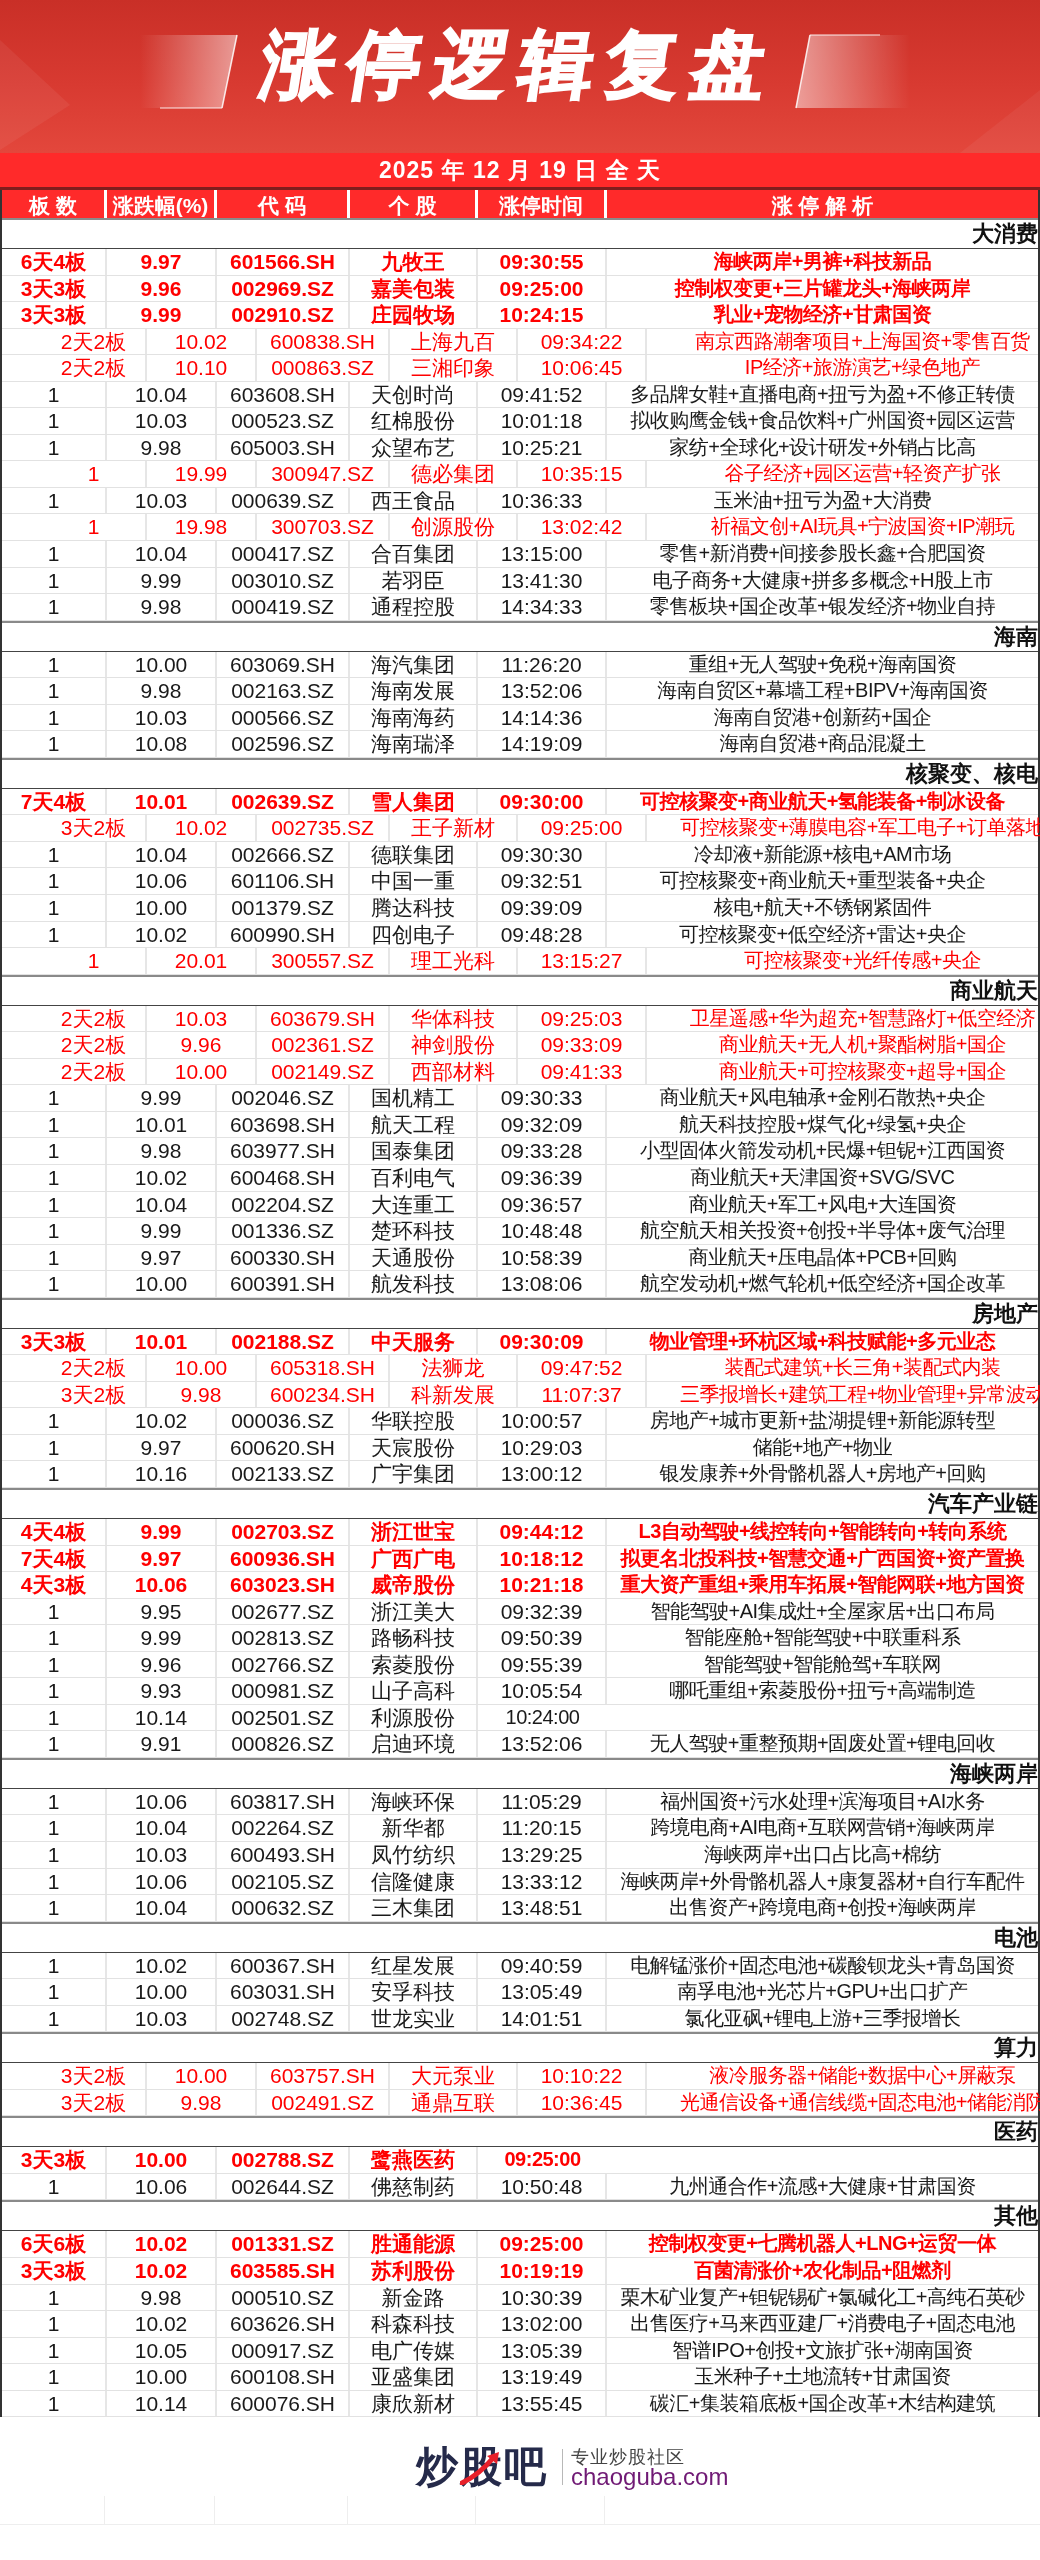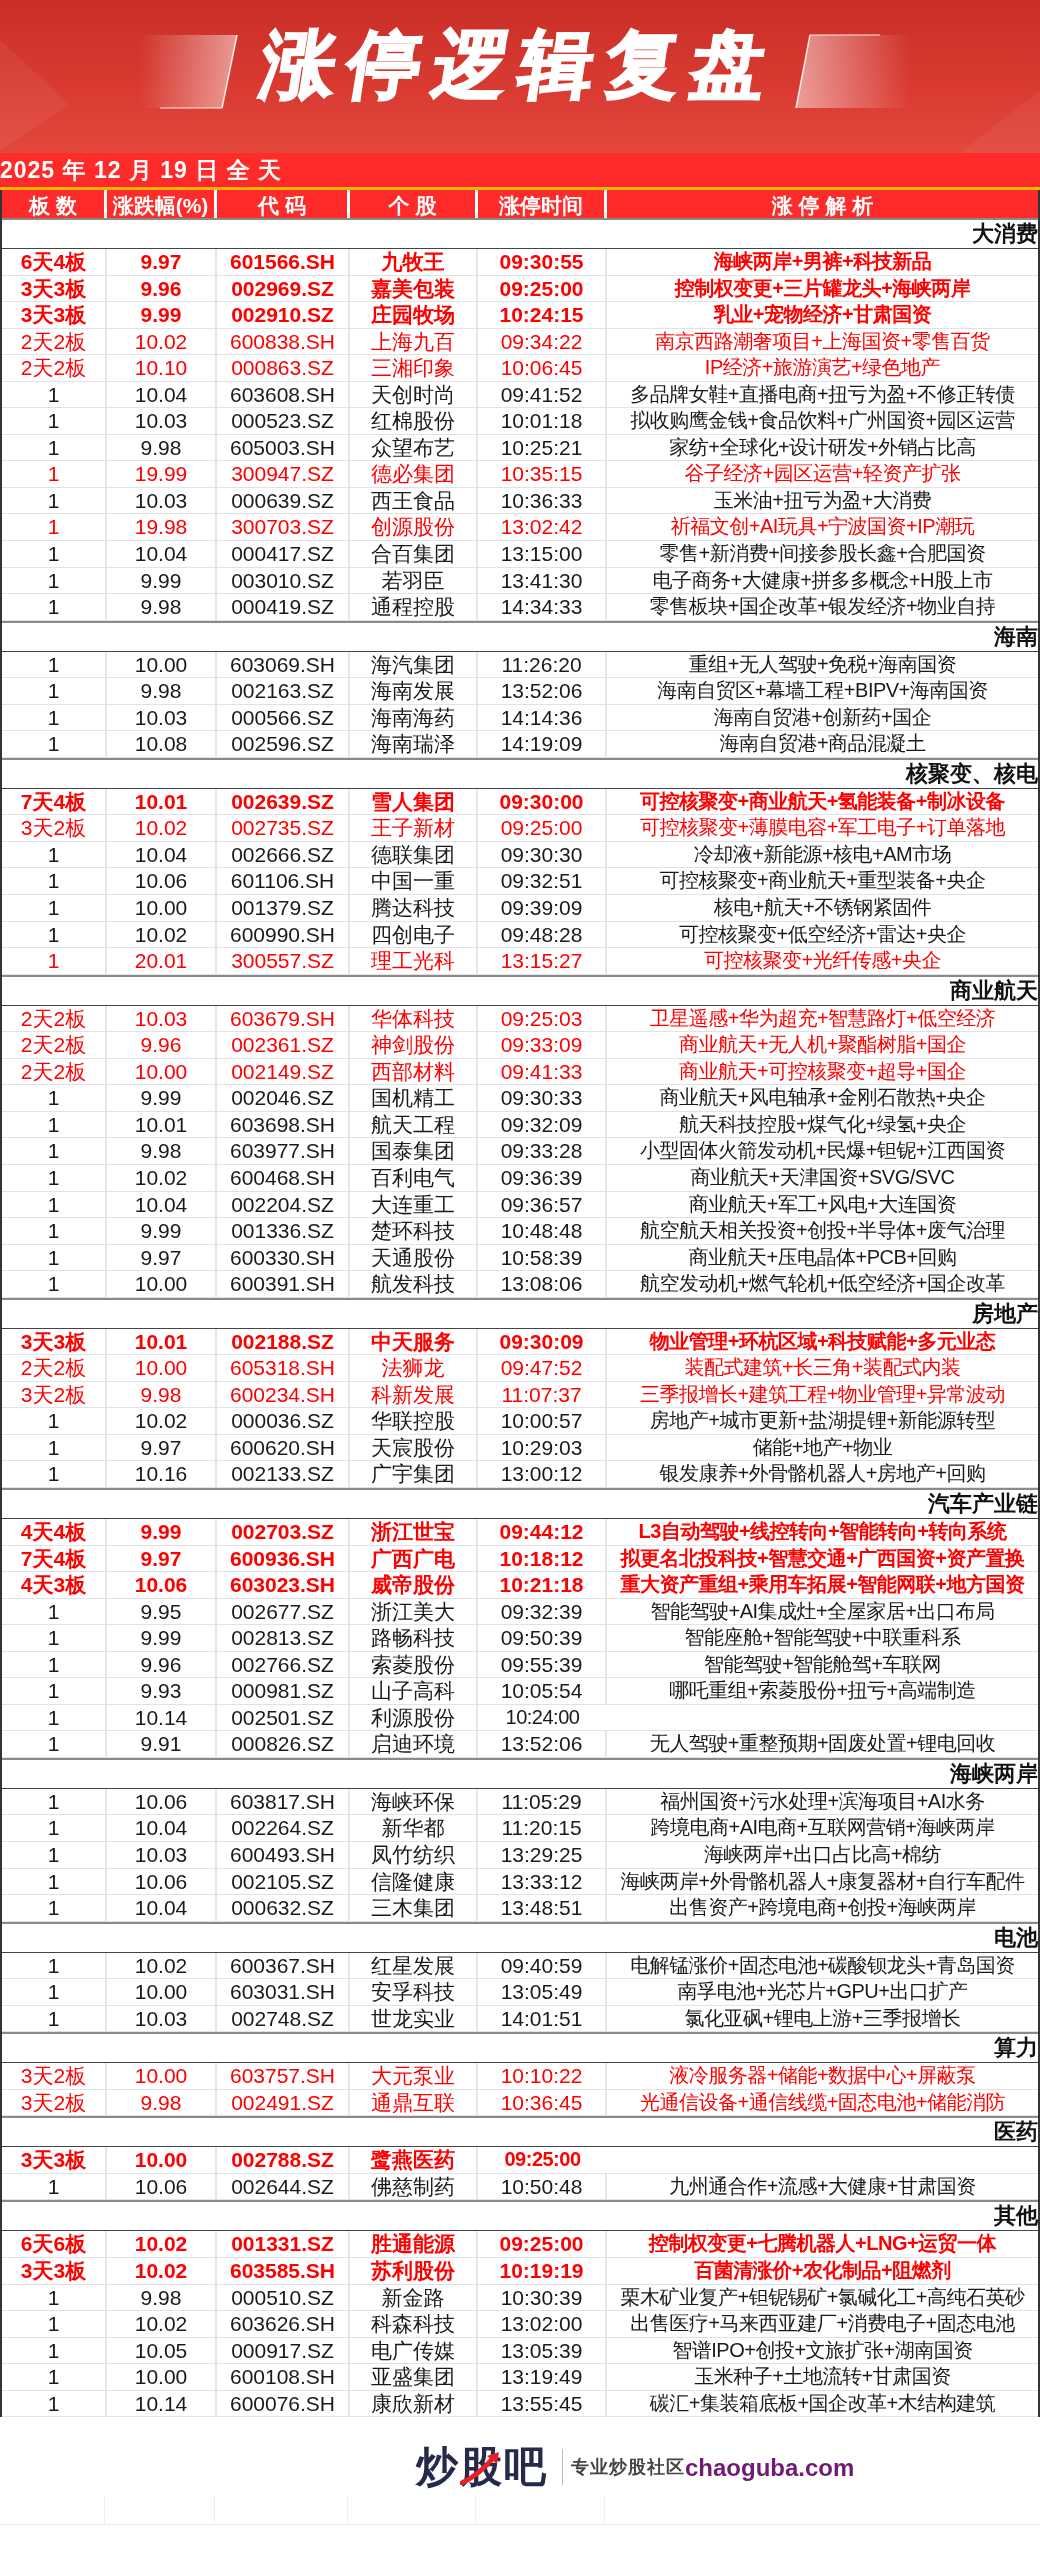--- a/index.html
+++ b/index.html
@@ -15,22 +15,22 @@
   .banner svg.deco { position:absolute; left:0; top:0; }
   .banner .title {
     position:absolute; left:0; right:0; top:26px; text-align:center;
     color:#ffffff; font-size:74px; line-height:78px; font-weight:900;
     letter-spacing:12px; transform:skewX(-9deg);
     -webkit-text-stroke:2px #ffffff;
   }
   
   .datebar {
     height:34px; line-height:34px; background:#ff2a2a; color:#ffffff;
-    font-size:23px; font-weight:bold;
-    border-bottom:3px solid #eab308; letter-spacing:1px;
+    text-align:center; font-size:23px; font-weight:bold;
+    border-bottom:3px solid #7f1d1d; letter-spacing:1px;
   }
   
   .table { border-left:2px solid #333333; border-right:2px solid #333333; }
   .grid { display:grid; grid-template-columns:105px 110px 133px 128px 129px 431px; }
   .hdr { height:28px; background:#ff2a2a; }
   .hdr .c {
     color:#ffffff; font-weight:bold; font-size:21px; line-height:32px;
     text-align:center; border-right:3px solid #ffffff; white-space:nowrap; overflow:hidden;
   }
   .hdr .c:last-child { border-right:none; }
@@ -38,30 +38,30 @@
     height:31px; box-sizing:border-box; border-top:2px solid #8a8a8a;
     border-bottom:1px solid #444444; text-align:right; font-weight:bold;
     font-size:22px; line-height:28px; color:#111111; background:#ffffff;
   }
   .row { height:26.55px; box-sizing:border-box; border-bottom:1px solid #e2e2e2; }
   .row .c {
     border-right:2px solid #e6e6e6; text-align:center; font-size:21px;
     line-height:25px; white-space:nowrap; overflow:hidden;
   }
   .row .c:last-child { border-right:none; font-size:20px; letter-spacing:-0.5px; }
-  .row.red { color:#ff0000; }
+  .row.red { color:#ff0000;padding-left:40px; }
   .row.red-bold { color:#ff0000; font-weight:bold; }
   .row.normal { color:#1a1a1a; }
   
   .footer { position:relative; height:108px; background:#ffffff; }
   .logo { position:absolute; left:416px; top:28px; height:44px; display:flex; align-items:center; }
   .logo-text { position:relative; font-size:42px; font-weight:900; color:#252a4a; letter-spacing:2px; line-height:44px; }
   .logo-text svg { position:absolute; left:44px; top:6px; }
   .logo-sep { width:1px; height:36px; background:#b8b8b8; margin:0 8px 0 14px; }
-  .logo-sub { display:flex; flex-direction:row; line-height:19px;font-weight:bold; }
+  .logo-sub { display:flex; flex-direction:column; line-height:19px; }
   .logo-sub .slogan { font-size:18px; color:#444444; letter-spacing:1px; }
   .logo-sub .domain { font-size:24px; color:#701a75; }
   .ghost { position:absolute; left:0; right:0; bottom:0; height:28px; border-bottom:1px solid #eeeeee; }
   .ghost .g { height:28px; border-right:1px solid #eeeeee; }
 </style>
 </head>
 <body>
 
 <div class="banner">
   <svg class="deco" width="1040" height="153">

